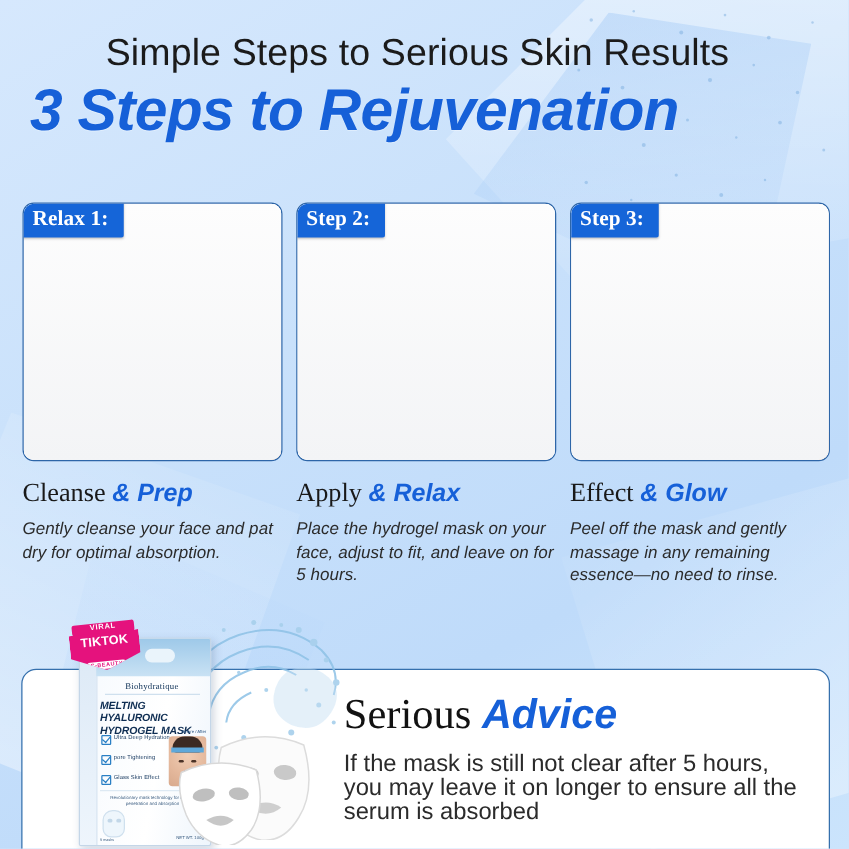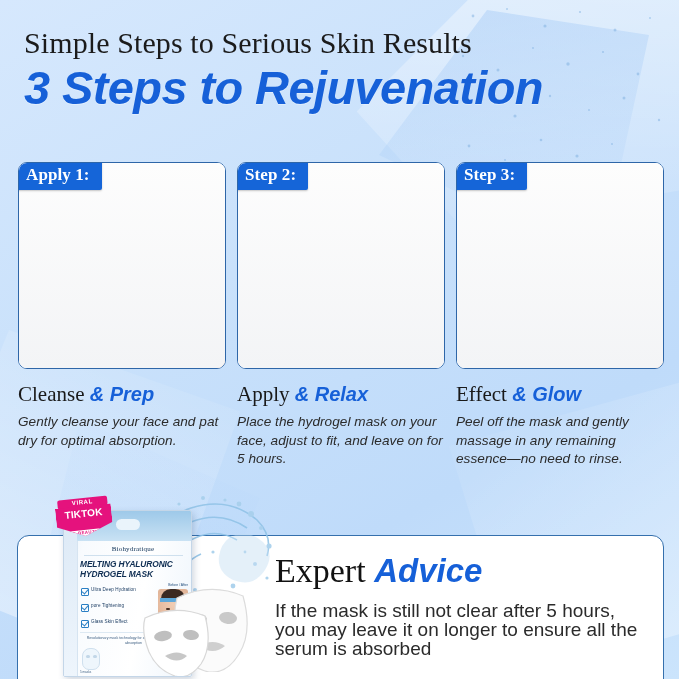--- a/index.html
+++ b/index.html
@@ -42,23 +42,24 @@
     background:linear-gradient(320deg,rgba(255,255,255,.40),rgba(255,255,255,0));
     clip-path:polygon(0% 22%,80% 0%,100% 78%,24% 100%);
   }
   .bg-dots{
     top:0;right:0;width:230px;height:190px;opacity:.5;
   }
 
   
   .header{position:absolute;left:24px;top:26px;width:620px;}
   .title-sub{
-    font-family:Liberation Serif, serif;
+    font-family:Liberation Sans, sans-serif;
     font-size:30px;line-height:34px;color:#1b1b1b;letter-spacing:.1px;
     white-space:nowrap;
+    text-align:center;
   }
   .title-main{
     font-family:"Liberation Sans", sans-serif;
     font-style:italic;font-weight:bold;
     font-size:47px;line-height:52px;color:#1660d8;
     letter-spacing:-.6px;white-space:nowrap;margin-top:2px;
     text-shadow:0 1px 0 rgba(255,255,255,.35);
   }
 
   
@@ -112,21 +113,20 @@
 
   
   .product{position:absolute;left:55px;top:492px;width:225px;height:187px;z-index:8;}
   .splash{position:absolute;left:78px;top:2px;width:145px;height:120px;opacity:.92;}
   .box{
     position:absolute;left:8px;top:18px;width:104px;height:165px;
     background:linear-gradient(100deg,#e8f1fa 0%,#f8fbfe 16%,#ffffff 60%,#eef5fc 100%);
     border:1px solid #c4d6e8;border-radius:2px;
     box-shadow:2px 3px 7px rgba(40,70,110,.22);
     overflow:hidden;
-    padding-left:23px;
   }
   .box-spine{
     position:absolute;left:0;top:0;width:13px;height:100%;
     background:linear-gradient(180deg,#dce9f6,#eef5fc);
     border-right:1px solid #d6e4f1;
   }
   .box-top{
     position:absolute;left:13px;top:0;right:0;height:30px;
     background:linear-gradient(180deg,#9ec9e9,#c9e2f4);
   }
@@ -316,21 +316,21 @@
                 <circle cx="140" cy="140" r="1.4"></circle>
               <circle cx="118" cy="70" r="1.4"></circle>
                 <circle cx="66" cy="140" r="1.4"></circle>
             </g>
             <path d="M64 94 q-8 16 2 34" stroke="#dceaf6" stroke-width="3" fill="none" stroke-linecap="round"></path>
 
             <path d="M56 190 q52 -12 104 0 q-8 16 -52 16 q-44 0 -52 -16 Z" fill="#eaf3fa" opacity=".9" stroke="#cfe2ef" stroke-width="1.4"></path>
             <ellipse cx="108" cy="190" rx="52" ry="7" fill="#f5fafd" stroke="#d3e4f0" stroke-width="1.2"></ellipse>
           </svg>
         </div>
-        <div class="badge">Apply 1:</div>
+        <div class="badge">Relax 1:</div>
       </div>
       <div class="cap-title"><span>Cleanse </span><em>&amp; Prep</em></div>
       <div class="cap-body">Gently cleanse your face and pat dry for optimal absorption.</div>
     </div>
 
     <div class="step">
       <div class="photo">
         <div class="ph">
           <div class="ph-bg"></div>
           <svg viewBox="0 0 206 205" width="206" height="205">
@@ -446,21 +446,21 @@
         <div class="badge">Step 3:</div>
       </div>
       <div class="cap-title"><span>Effect </span><em>&amp; Glow</em></div>
       <div class="cap-body">Peel off the mask and gently massage in any remaining essence—no need to rinse.</div>
     </div>
   </div>
 
   <div class="expert-card"></div>
 
   <div class="expert-text">
-    <div class="expert-title"><span>Expert </span><em>Advice</em></div>
+    <div class="expert-title"><span>Serious </span><em>Advice</em></div>
     <div class="expert-body">If the mask is still not clear after 5 hours, you may leave it on longer to ensure all the serum is absorbed</div>
   </div>
 
   <div class="product">
 
     <svg class="splash" viewBox="0 0 145 120">
       <g fill="none" stroke="#8fc2e6" stroke-width="1.6" opacity=".95">
         <path d="M12 66 q10 -40 46 -52 q38 -12 66 12 q16 16 10 36"></path>
         <path d="M22 72 q6 -32 36 -44 q30 -12 56 6"></path>
         <path d="M34 78 q4 -24 28 -34 q22 -10 42 2"></path>

